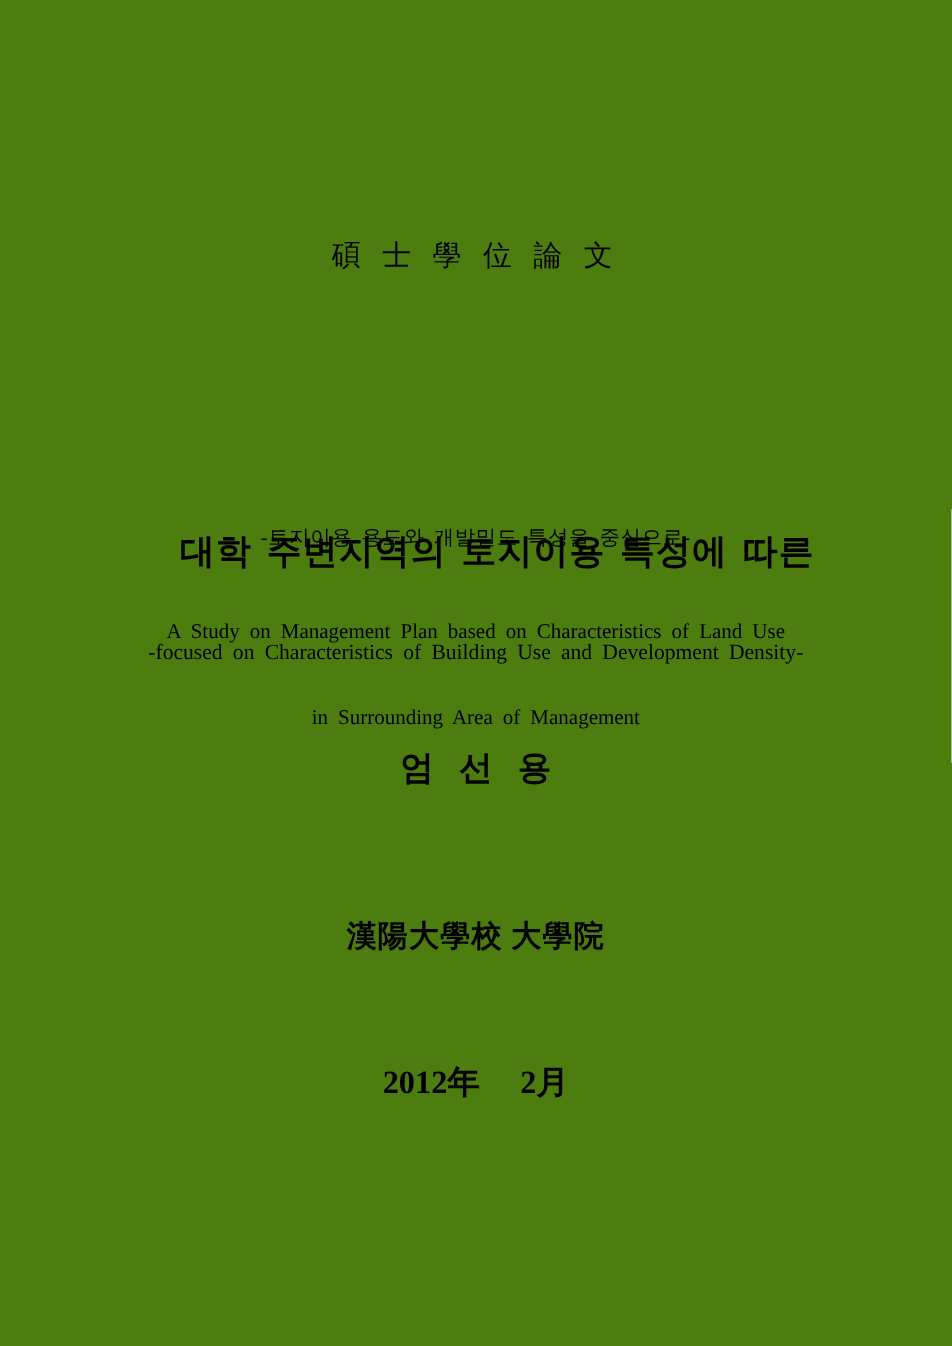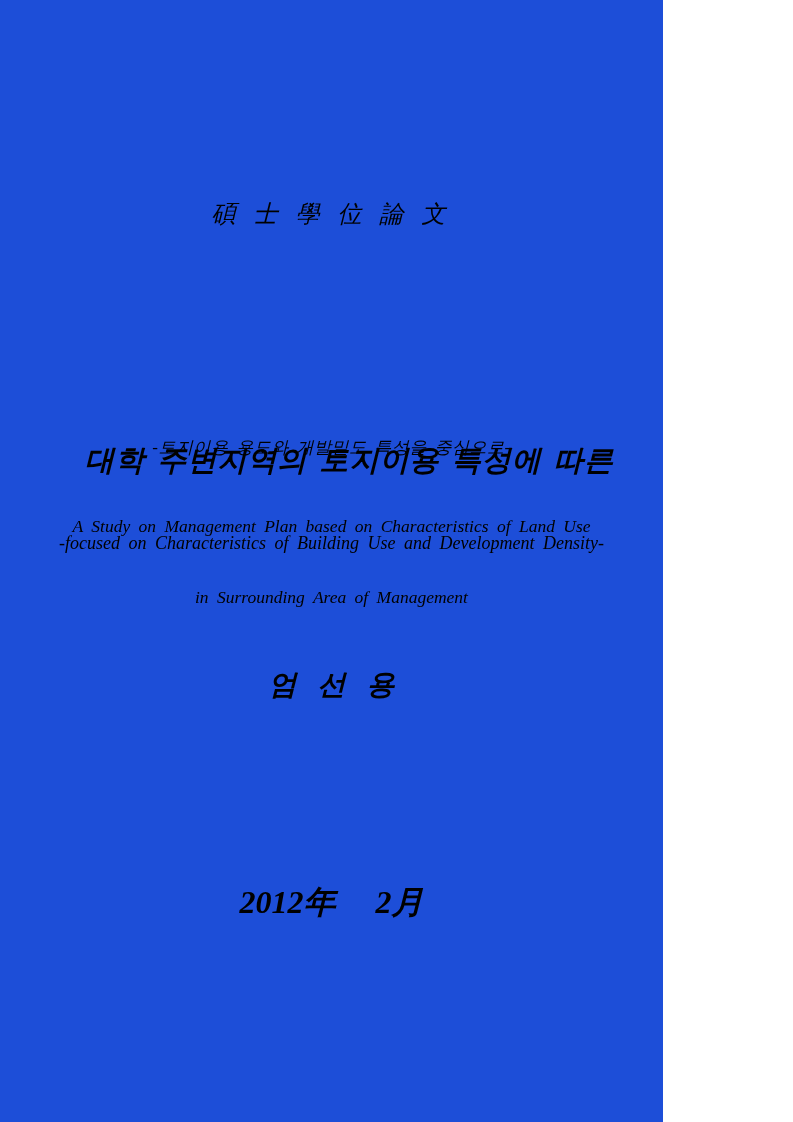--- a/index.html
+++ b/index.html
@@ -2,27 +2,26 @@
 <html><head>
 <meta charset="utf-8">
 <style>
   html, body {
     margin: 0;
     padding: 0;
     background: #ffffff;
   }
   .page {
     position: relative;
-    width: 663px;
+    width: 793px;
     height: 1122px;
-    background: #1d4ed8;
+    background: #4d7c0f;
     color: #000000;
     font-family: "Liberation Serif", "DejaVu Serif", serif;
     overflow: hidden;
-    font-style: italic;
   }
   .centered {
     position: absolute;
     left: 0;
     right: 0;
     text-align: center;
     white-space: pre;
   }
   .thesis-type {
     top: 199px;
@@ -62,32 +61,31 @@
     font-size: 18px;
     font-weight: 400;
     word-spacing: 4px;
     line-height: 22px;
   }
   .author {
     top: 624px;
     font-size: 28px;
     font-weight: 700;
     line-height: 34px;
-    margin-top: 44px;
   }
   .institution {
     top: 765px;
     font-size: 25px;
     font-weight: 600;
     letter-spacing: 1px;
     line-height: 32px;
   }
   .date {
     top: 885px;
-    font-size: 32px;
+    font-size: 27px;
     font-weight: 700;
     line-height: 34px;
   }
 </style>
 </head>
 <body>
 
 <div class="page">
 
   <div class="centered thesis-type">碩 士 學 位 論 文</div>
@@ -100,16 +98,17 @@
 
   <div class="centered title-en">
     <div>A Study on Management Plan based on Characteristics of Land Use</div>
     <div>in Surrounding Area of Management</div>
   </div>
 
   <div class="centered subtitle-en">-focused on Characteristics of Building Use and Development Density-</div>
 
   <div class="centered author">엄   선   용</div>
 
+  <div class="centered institution">漢陽大學校 大學院</div>
 
   <div class="centered date">2012年     2月</div>
 
 </div>
 
 </body></html>

